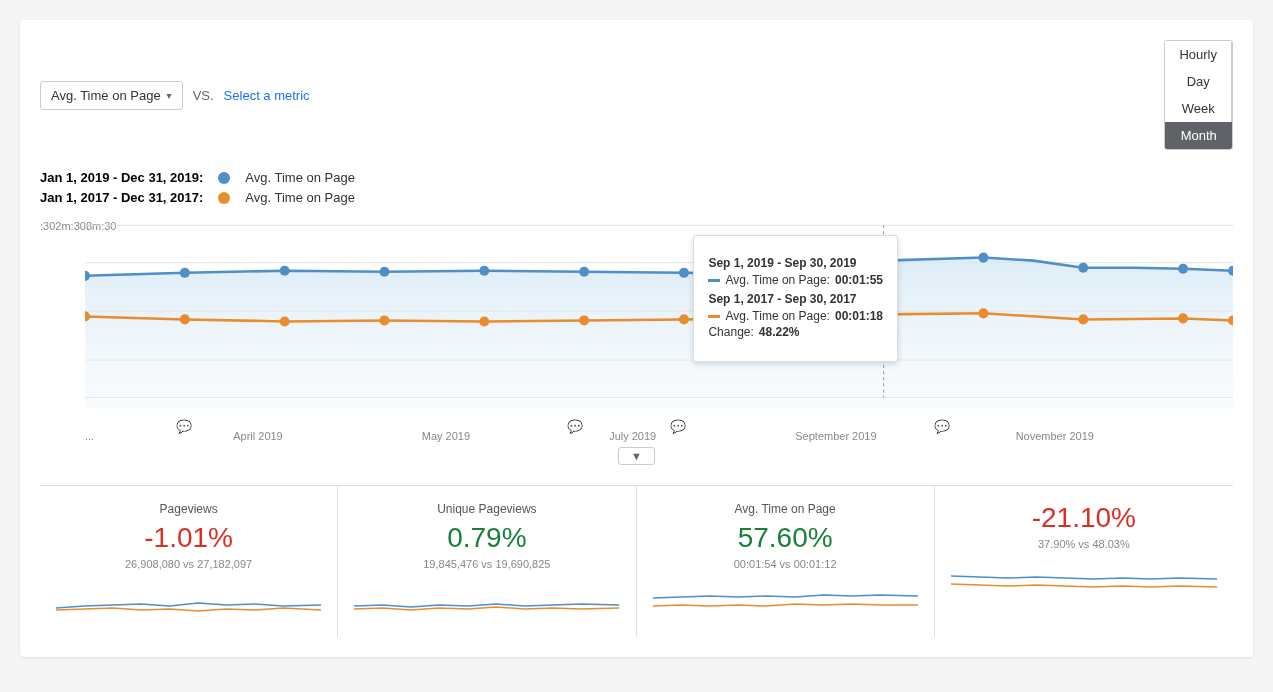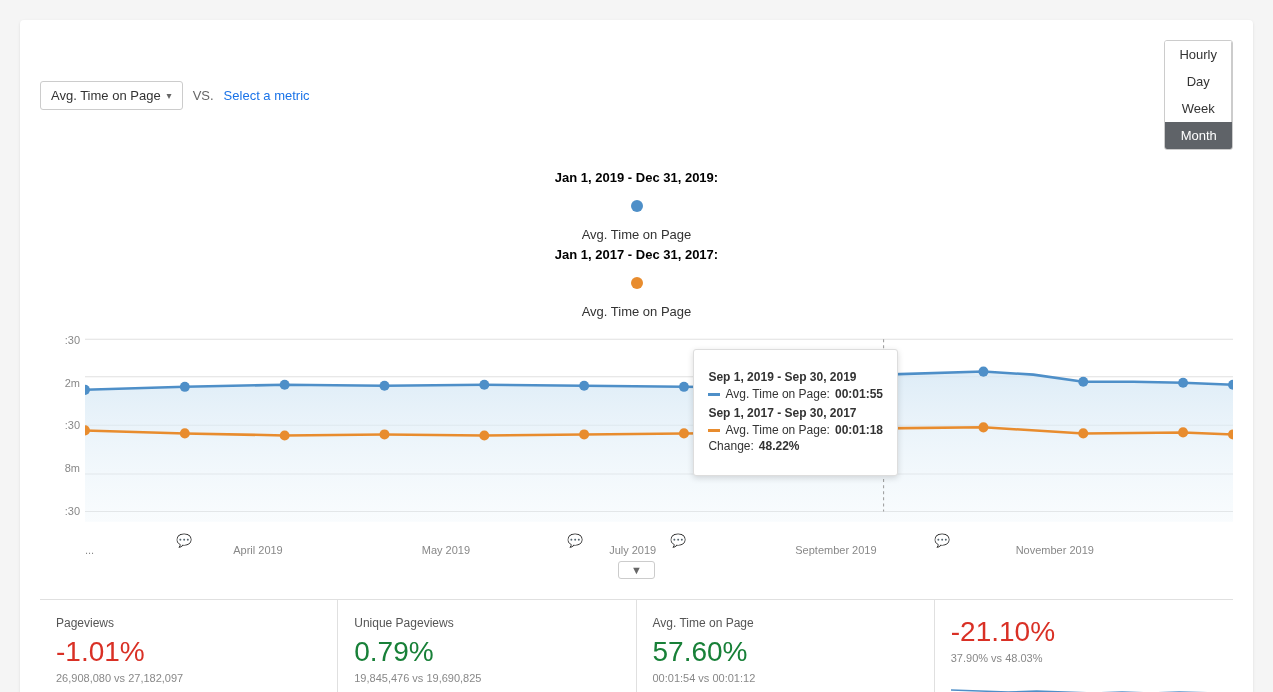--- a/index.html
+++ b/index.html
@@ -76,21 +76,20 @@
     }
     .legend {
       margin-bottom: 10px;
     }
     .legend-row {
       display: flex;
       align-items: center;
       gap: 15px;
       margin-bottom: 5px;
       font-size: 13px;
-      flex-direction: column;
     }
     .legend-label {
       font-weight: bold;
       color: #000;
     }
     .legend-dot {
       width: 12px;
       height: 12px;
       border-radius: 50%;
       display: inline-block;
@@ -135,20 +134,21 @@
     .stats-grid {
       display: grid;
       grid-template-columns: repeat(4, 1fr);
       gap: 0;
       border-top: 1px solid #e0e0e0;
       margin-top: 20px;
     }
     .stat-card {
       padding: 16px;
       border-right: 1px solid #e0e0e0;
+      text-align: center;
     }
     .stat-card:last-child { border-right: none; }
     .stat-title {
       font-size: 12px;
       color: #555;
       margin-bottom: 6px;
     }
     .stat-pct {
       font-size: 28px;
       font-weight: 400;
@@ -197,21 +197,21 @@
     <div class="legend-row">
       <span class="legend-label">Jan 1, 2017 - Dec 31, 2017:</span>
       <span class="legend-dot" style="background:#e88c2e;"></span>
       <span>Avg. Time on Page</span>
     </div>
   </div>
 
   <div class="chart-wrapper">
     <div style="display:flex;">
 
-      <div style="width:45px; display:flex; flex-direction:column; justify-content:space-between; font-size:11px; color:#888; padding:5px 5px 5px 0; text-align:right;">
+      <div style="width:45px; display:flex; justify-content:space-between; font-size:11px; color:#888; padding:5px 5px 5px 0; text-align:right;">
         <span>:30</span>
         <span>2m</span>
         <span>:30</span>
         <span>8m</span>
         <span>:30</span>
       </div>
 
       <div style="flex:1; position:relative;">
         <svg class="chart-svg" viewBox="0 0 1150 190" preserveAspectRatio="none">
 

